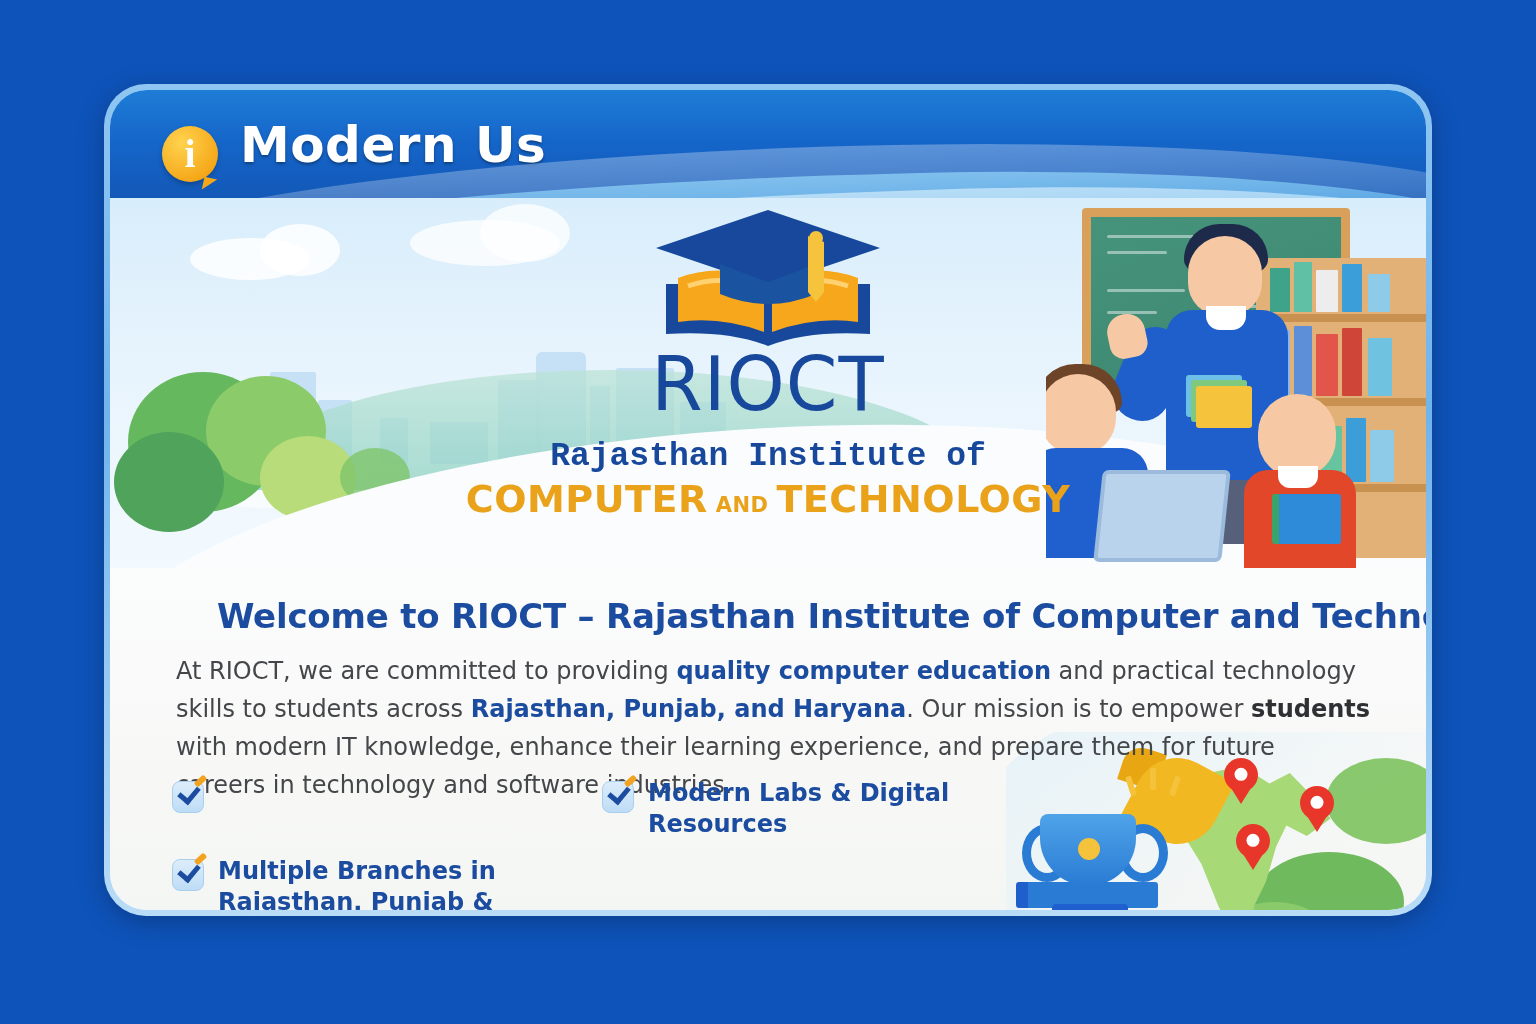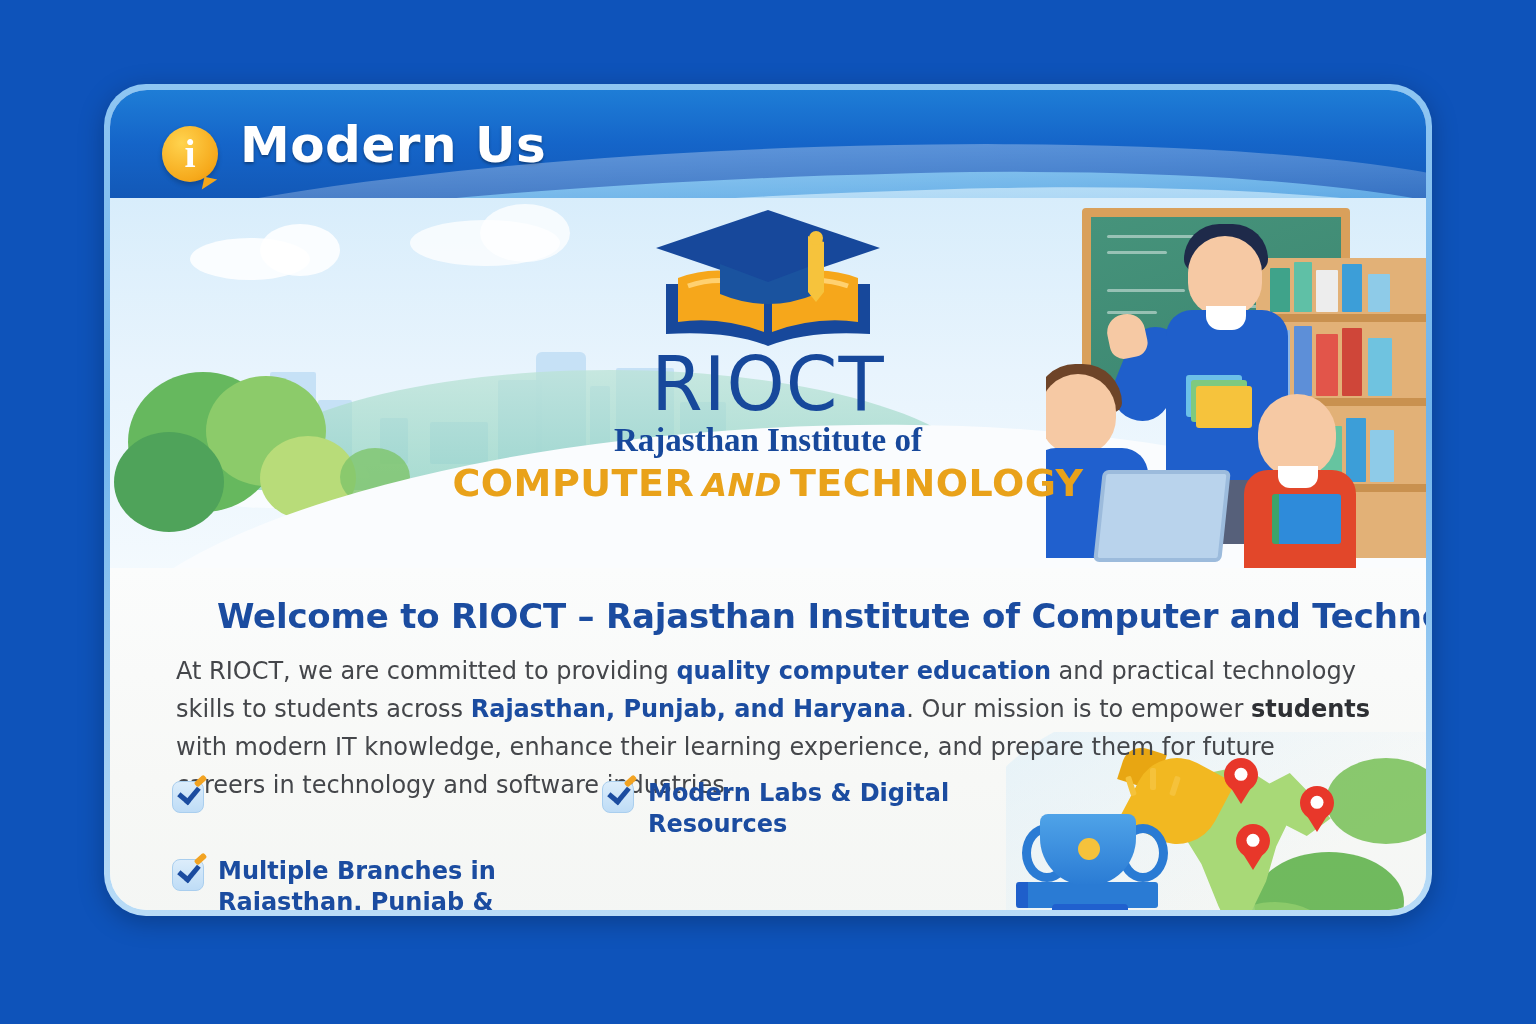--- a/index.html
+++ b/index.html
@@ -111,28 +111,28 @@
     position:absolute;left:0;top:0;width:100%;
     display:flex;flex-direction:column;align-items:center;
     padding-top:8px;z-index:5;
   }
   .cap{position:relative;width:240px;height:150px;margin-bottom:-6px;}
   .logo-name{
     color:#17489B;font-size:74px;font-weight:normal;line-height:.92;
     letter-spacing:1px;font-family:"DejaVu Sans", sans-serif;
   }
   .logo-sub{
-    color:#17489B;font-size:33px;font-weight:bold;margin-top:4px;
-    font-family:Liberation Serif, serif;
+    color:#17489B;font-size:33px;font-weight:bold;margin-top:20px;
+    font-family:Liberation Mono, monospace;
   }
   .logo-sub2{
     color:#E9A21A;font-size:38px;font-weight:bold;letter-spacing:.5px;
     margin-top:2px;font-family:"DejaVu Sans", sans-serif;white-space:nowrap;
   }
-  .logo-sub2 .small{font-size:32px;font-style:italic;}
+  .logo-sub2 .small{font-size:21px;}
 
   
   .classroom{
     position:absolute;right:0;top:0;width:380px;height:384px;overflow:hidden;
   }
   .board{
     position:absolute;left:36px;top:10px;width:250px;height:170px;
     background:linear-gradient(160deg,#46937B,#3C8670);
     border:9px solid #D9A05B;border-radius:4px;
   }

